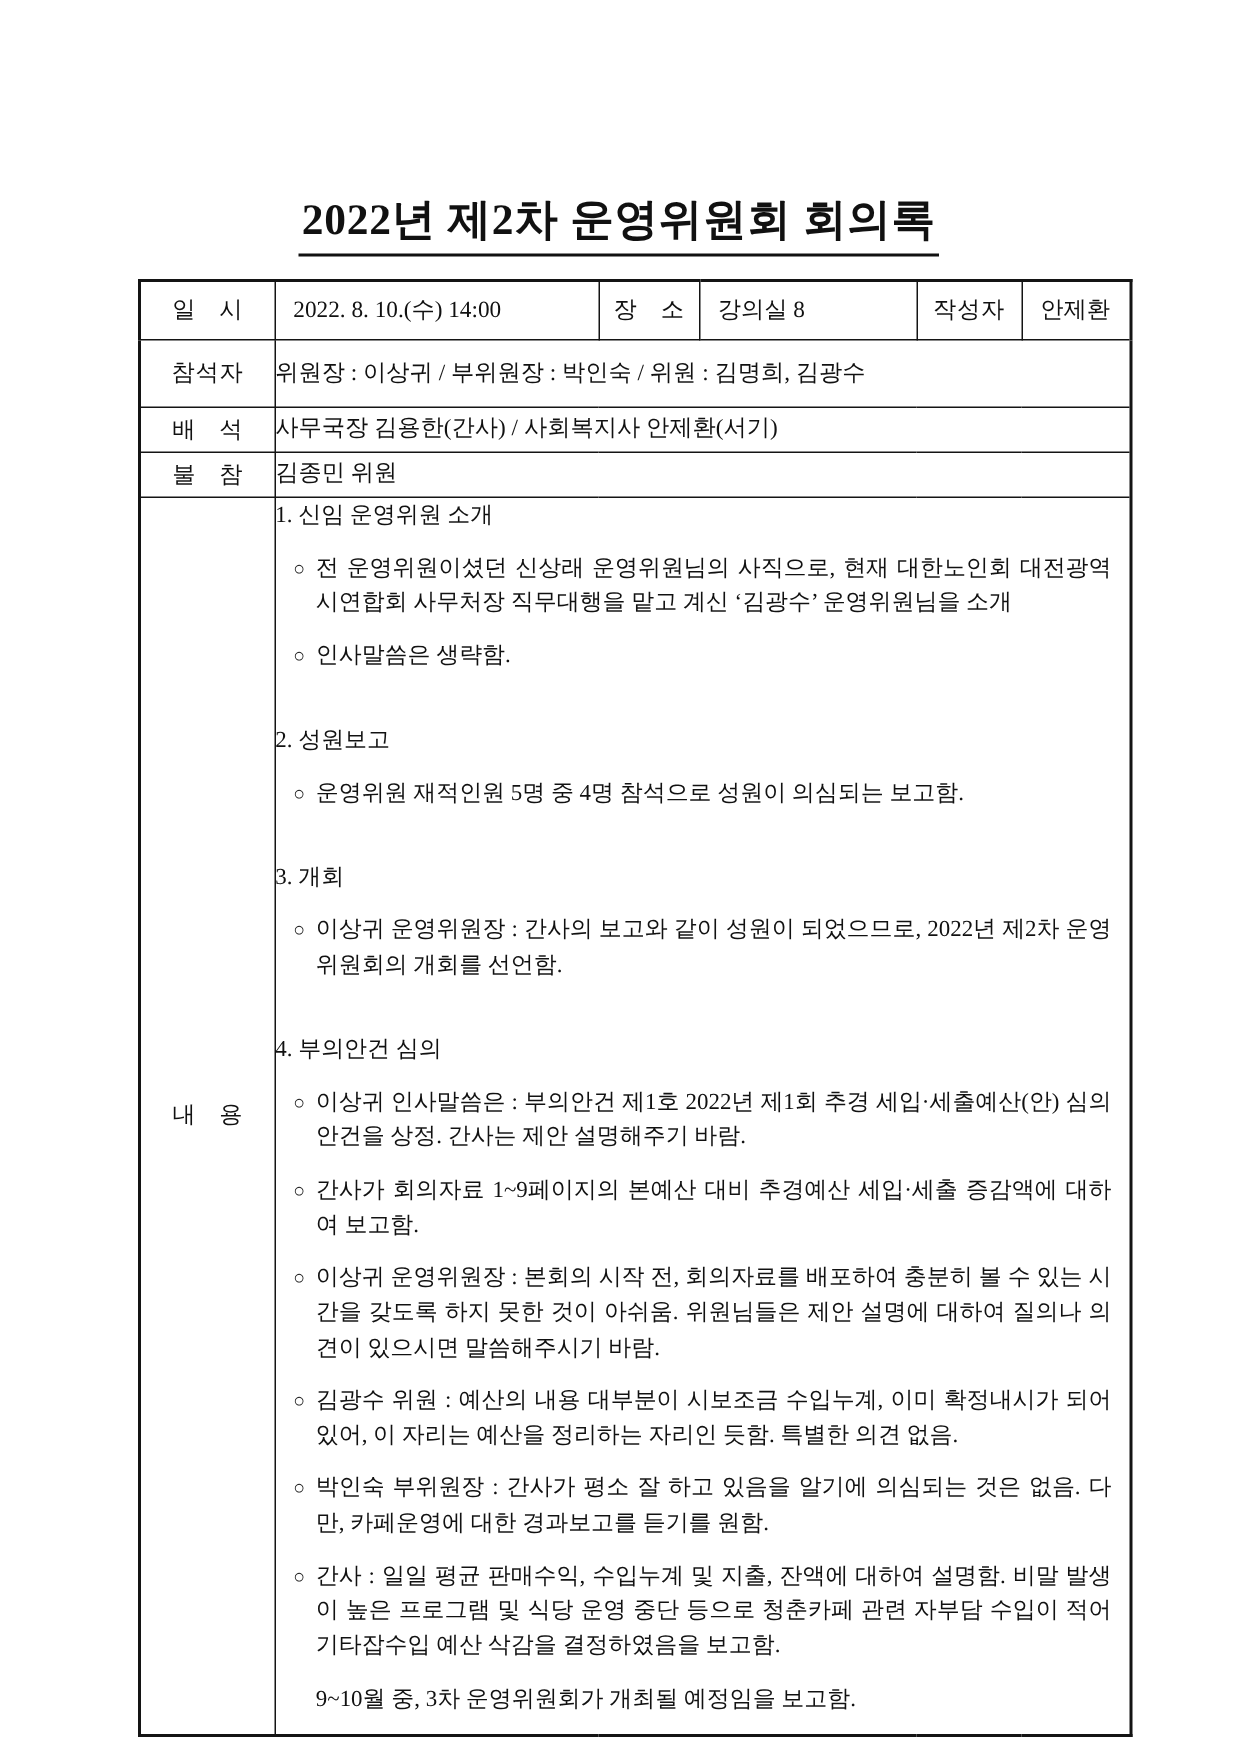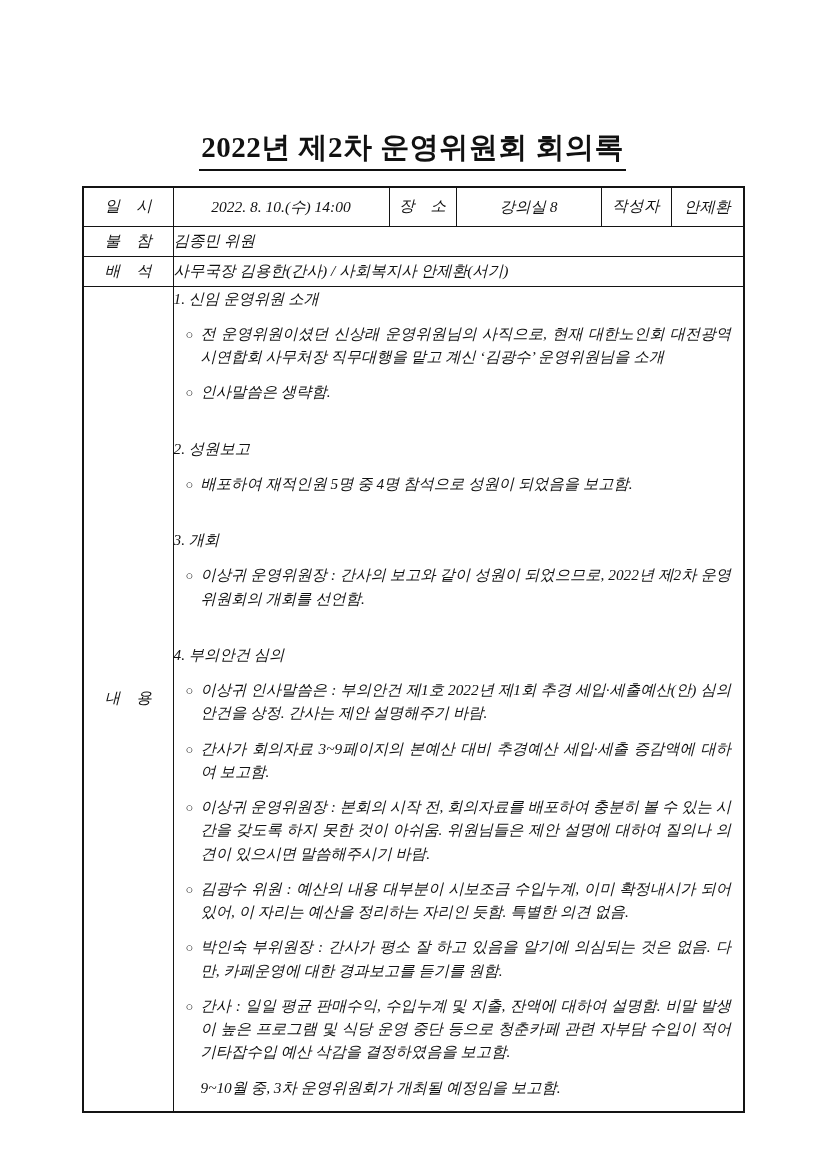--- a/index.html
+++ b/index.html
@@ -40,27 +40,26 @@
   }
   .doc-title .tx {
     display: inline-block;
     border-bottom: 2px solid #111111;
     padding: 0 2px 5px 2px;
   }
 
   
   .minutes-table {
     position: absolute;
-    left: 82px;
+    left: 92px;
     top: 186px;
     width: 661px;
     border-collapse: collapse;
     table-layout: fixed;
     font-size: 15.5px;
-    font-style: italic;
   }
   .minutes-table td {
     border: 1px solid #141414;
     padding: 0;
     vertical-align: middle;
   }
   .minutes-table .outer-l { border-left: 2px solid #141414; }
   .minutes-table .outer-r { border-right: 2px solid #141414; }
   .minutes-table .outer-t { border-top: 2px solid #141414; }
   .minutes-table .outer-b { border-bottom: 2px solid #141414; }
@@ -73,21 +72,21 @@
     padding: 5px 2px;
     white-space: nowrap;
   }
   .lbl.tight { letter-spacing: 0.5px; text-indent: 0; }
 
   .val {
     padding: 5px 9px;
     font-size: 15.5px;
     line-height: 1.5;
   }
-  .val.center { text-align: center; padding-left: 2px; padding-right: 2px; }
+  .val.center { text-align: left; padding-left: 12px; padding-right: 2px; }
 
   .row-h1 { height: 39px; }
   .row-h2 { height: 45px; }
   .row-h3 { height: 30px; }
   .row-h4 { height: 54px; }
 
   .agenda-line {
     display: block;
     line-height: 1.5;
     white-space: nowrap;
@@ -158,53 +157,57 @@
 
       <tr class="row-h1">
         <td class="lbl outer-l outer-t">일 시</td>
         <td class="val center outer-t">2022. 8. 10.(수) 14:00</td>
         <td class="lbl outer-t" style="letter-spacing:6px;text-indent:6px;">장 소</td>
         <td class="val center outer-t">강의실 8</td>
         <td class="lbl tight outer-t">작성자</td>
         <td class="val center outer-t outer-r">안제환</td>
       </tr>
 
+      <tr class="row-h2">
+        <td class="lbl tight outer-l">참석자</td>
+        <td class="val outer-r" colspan="5">위원장 : 이상귀 / 부위원장 : 박인숙 / 위원 : 김명희, 김광수</td>
+      </tr>
+
+      <tr class="row-h3">
+        <td class="lbl outer-l">배 석</td>
+        <td class="val outer-r" colspan="5">사무국장 김용한(간사) / 사회복지사 안제환(서기)</td>
+      </tr>
 
       <tr class="row-h3">
         <td class="lbl outer-l">불 참</td>
         <td class="val outer-r" colspan="5">김종민 위원</td>
-      </tr>
-
-      <tr class="row-h3">
-        <td class="lbl outer-l">배 석</td>
-        <td class="val outer-r" colspan="5">사무국장 김용한(간사) / 사회복지사 안제환(서기)</td>
       </tr>
 
 
       <tr>
         <td class="content-label outer-l outer-b">내 용</td>
         <td class="content-cell outer-r outer-b" colspan="5">
           <div class="content-body">
 
             <p class="sec-head">1. 신임 운영위원 소개</p>
             <p class="bullet">전 운영위원이셨던 신상래 운영위원님의 사직으로, 현재 대한노인회 대전광역시연합회 사무처장 직무대행을 맡고 계신 ‘김광수’ 운영위원님을 소개</p>
             <p class="bullet last-line">인사말씀은 생략함.</p>
             <div class="spacer"></div>
 
             <p class="sec-head">2. 성원보고</p>
-            <p class="bullet last-line">배포하여 재적인원 5명 중 4명 참석으로 성원이 되었음을 보고함.</p>
+            <p class="bullet last-line">운영위원 재적인원 5명 중 4명 참석으로 성원이 의심되는 보고함.</p>
             <div class="spacer"></div>
 
             <p class="sec-head">3. 개회</p>
             <p class="bullet">이상귀 운영위원장 : 간사의 보고와 같이 성원이 되었으므로, 2022년 제2차 운영위원회의 개회를 선언함.</p>
             <div class="spacer"></div>
 
             <p class="sec-head">4. 부의안건 심의</p>
             <p class="bullet">이상귀 인사말씀은 : 부의안건 제1호 2022년 제1회 추경 세입·세출예산(안) 심의안건을 상정. 간사는 제안 설명해주기 바람.</p>
-            <p class="bullet">간사가 회의자료 3~9페이지의 본예산 대비 추경예산 세입·세출 증감액에 대하여 보고함.</p>
+            <p class="bullet">간사가 회의자료 1~9페이지의 본예산 대비 추경예산 세입·세출 증감액에 대하여 보고함.</p>
             <p class="bullet">이상귀 운영위원장 : 본회의 시작 전, 회의자료를 배포하여 충분히 볼 수 있는 시간을 갖도록 하지 못한 것이 아쉬움. 위원님들은 제안 설명에 대하여 질의나 의견이 있으시면 말씀해주시기 바람.</p>
             <p class="bullet">김광수 위원 : 예산의 내용 대부분이 시보조금 수입누계, 이미 확정내시가 되어 있어, 이 자리는 예산을 정리하는 자리인 듯함. 특별한 의견 없음.</p>
             <p class="bullet">박인숙 부위원장 : 간사가 평소 잘 하고 있음을 알기에 의심되는 것은 없음. 다만, 카페운영에 대한 경과보고를 듣기를 원함.</p>
             <p class="bullet">간사 : 일일 평균 판매수익, 수입누계 및 지출, 잔액에 대하여 설명함. 비말 발생이 높은 프로그램 및 식당 운영 중단 등으로 청춘카페 관련 자부담 수입이 적어 기타잡수입 예산 삭감을 결정하였음을 보고함.</p>
             <p class="bullet nomark last-line">9~10월 중, 3차 운영위원회가 개최될 예정임을 보고함.</p>
 
           </div>
         </td>
       </tr>
     </tbody>

